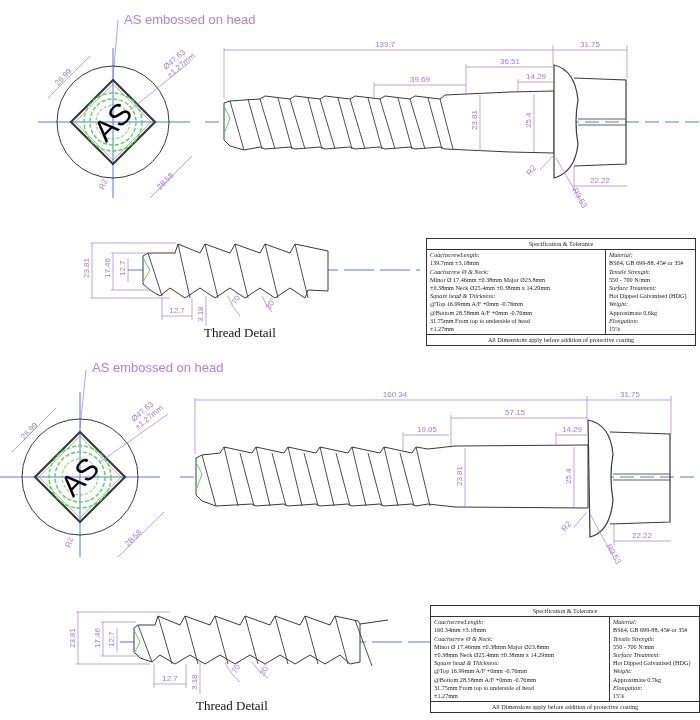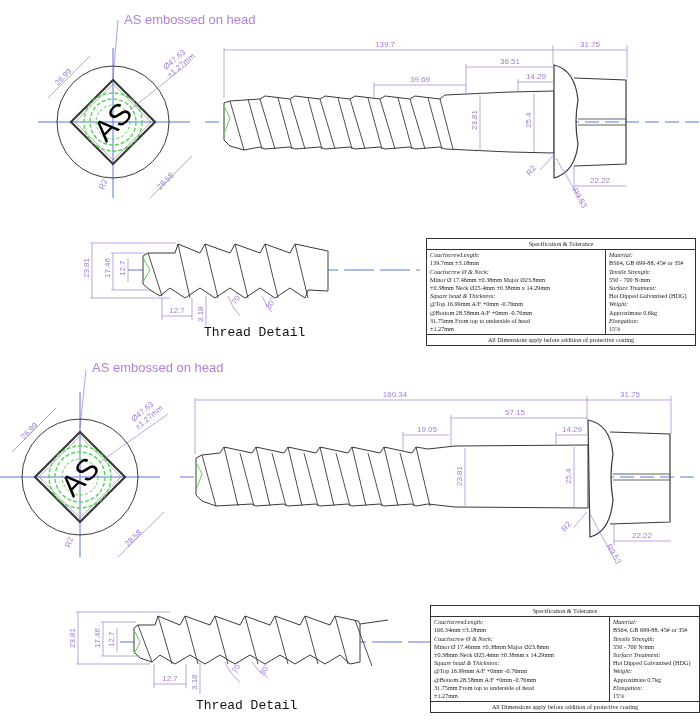--- a/index.html
+++ b/index.html
@@ -1,21 +1,21 @@
 <!DOCTYPE html>
 <html><head>
 <meta charset="utf-8">
 <style>
   html, body { margin: 0; padding: 0; background: #ffffff; }
   body { width: 700px; height: 720px; position: relative; overflow: hidden; font-family: "Liberation Sans", sans-serif; }
   .sheet { position: absolute; left: 0; width: 700px; height: 360px; }
   .sheet svg { position: absolute; left: 0; top: 0; }
   .dim { font-family: "Liberation Sans", sans-serif; font-size: 8px; fill: #a07fd6; }
   .callout { font-family: "Liberation Sans", sans-serif; font-size: 13px; fill: #b07fe0; }
-  .caption { position: absolute; font-family: Liberation Mono, monospace; font-size: 13px; color: #111; }
+  .caption { position: absolute; font-family: Liberation Serif, serif; font-size: 13px; color: #111; }
   .spec {
     position: absolute; border: 1px solid #333; background: #fff;
     font-family: "Liberation Serif", serif; font-size: 6.2px; line-height: 8.2px; color: #222;
   }
   .spec .hdr { text-align: center; border-bottom: 1px solid #333; padding: 1px 0; }
   .spec .cols { display: flex; }
   .spec .col { padding: 1px 3px; }
   .spec .col.left { border-right: 1px solid #333; width: 172px; }
   .spec .col.right { flex: 1; }
   .spec i { font-style: italic; display: block; }

